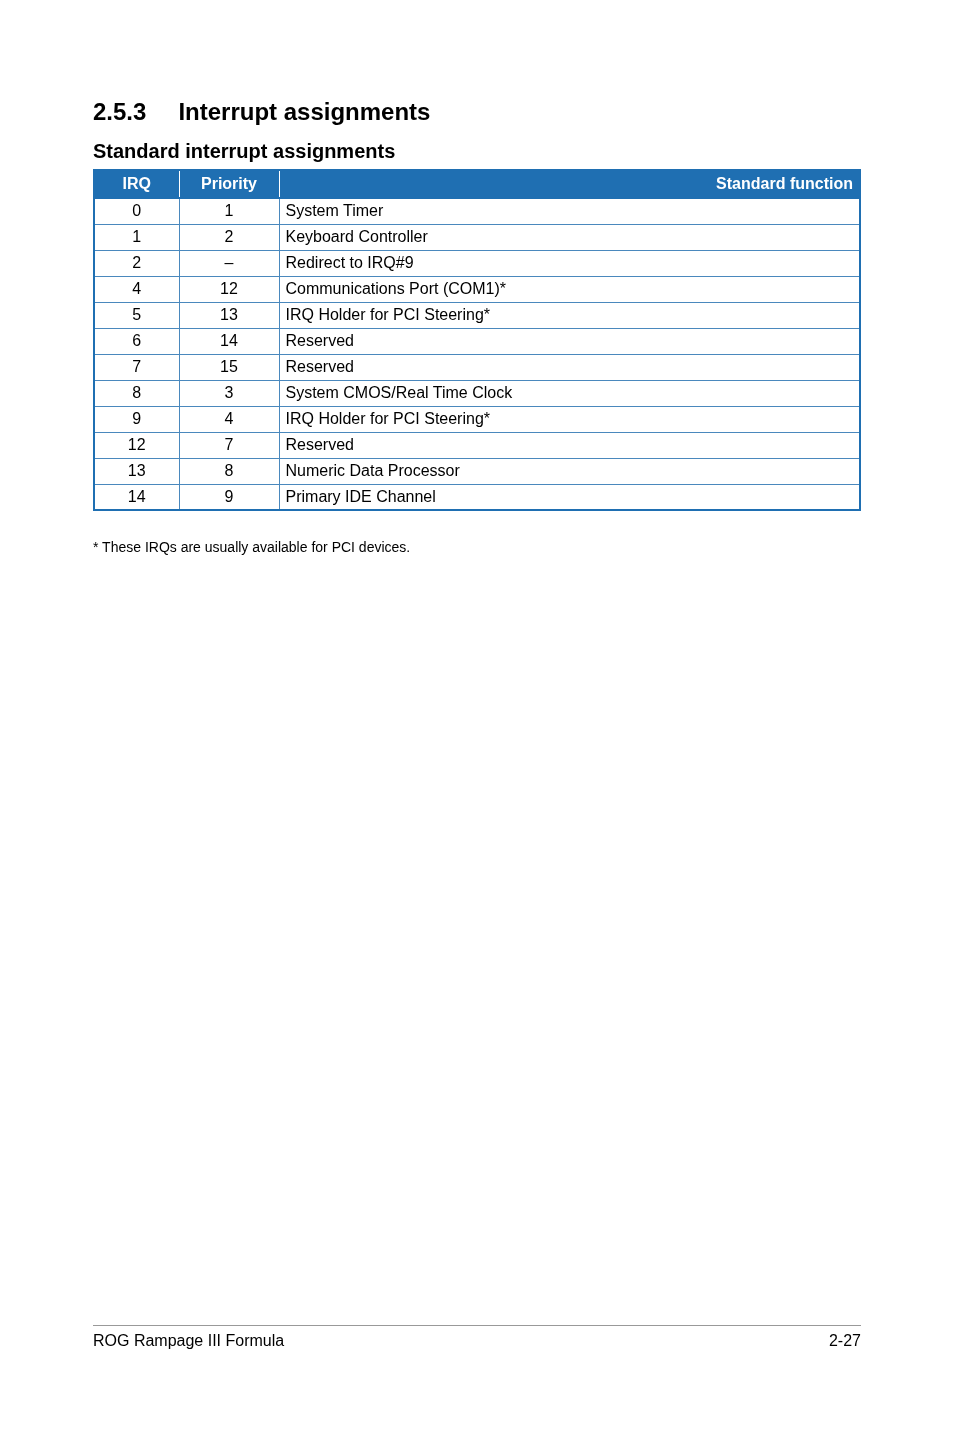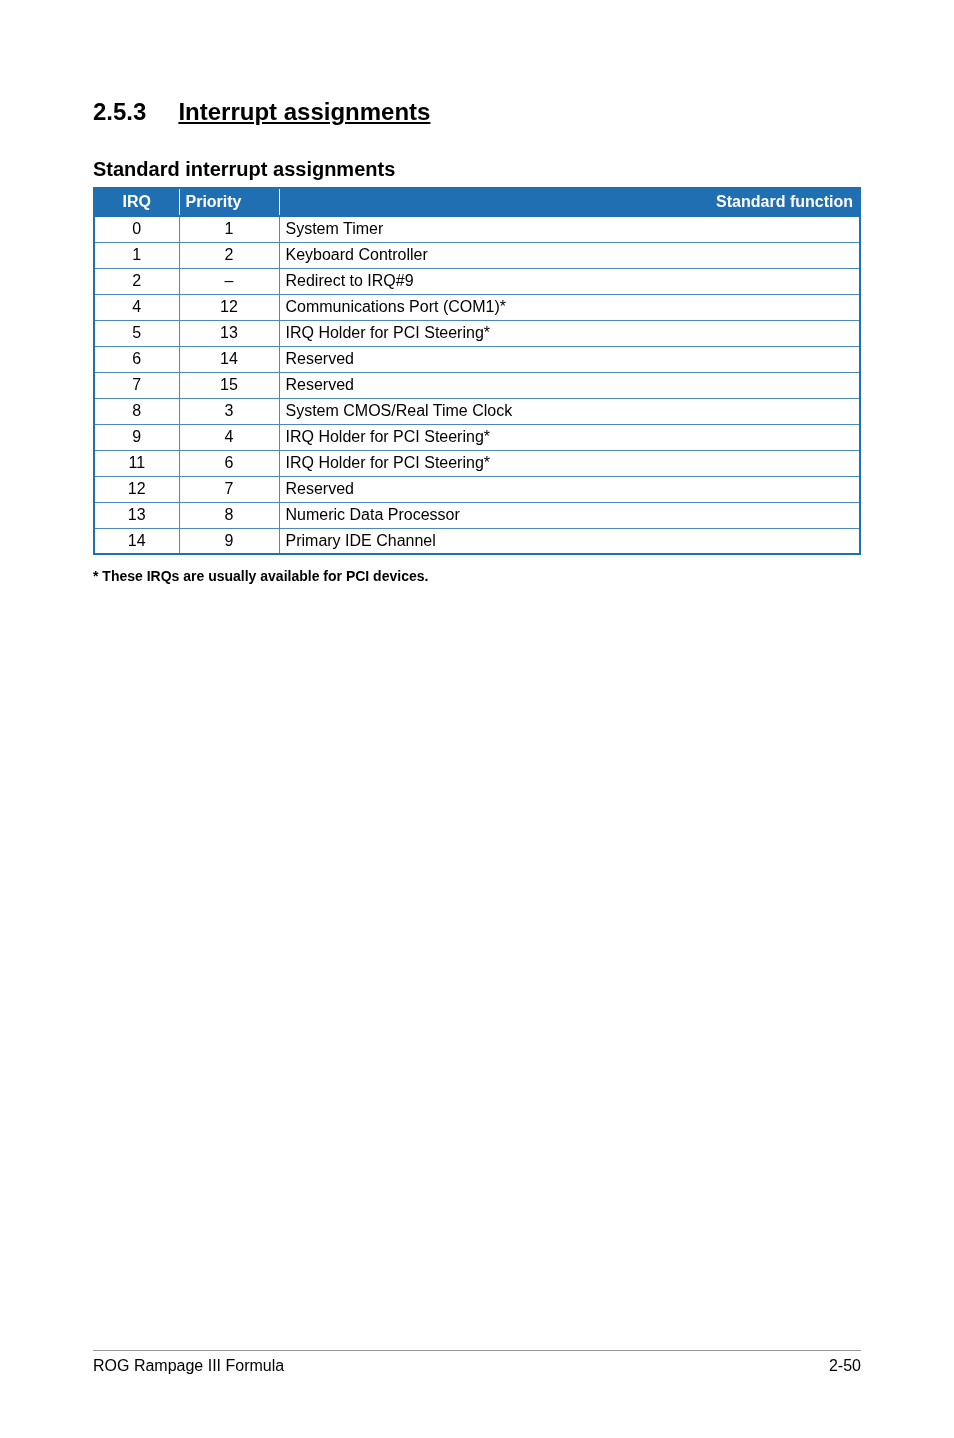--- a/index.html
+++ b/index.html
@@ -7,22 +7,21 @@
     body {
       font-family: Arial, Helvetica, sans-serif;
       background: #fff;
       color: #000;
       position: relative;
       padding: 98px 93px 0 93px;
     }
     .section-heading {
       font-size: 24px;
       font-weight: bold;
-      margin-bottom: 32px;
-      text-decoration: underline;
+      margin-bottom: 14px;
     }
     .section-number { display: inline-block; margin-right: 32px; }
     .sub-heading {
       font-size: 20px;
       font-weight: bold;
       margin-bottom: 6px;
       margin-top: 8px;
     }
     table {
       width: 100%;
@@ -33,41 +32,41 @@
     thead th {
       background: #1f6fb2;
       color: #fff;
       font-weight: bold;
       text-align: right;
       padding: 4px 6px;
       border-right: 1px solid #fff;
     }
     thead th:last-child { border-right: none; }
     thead th.col-irq { text-align: center; width: 85px; }
-    thead th.col-priority { text-align: left; width: 100px; }
+    thead th.col-priority { text-align: center; width: 100px; }
     tbody td {
       border: 1px solid #4a88bd;
       padding: 3px 6px;
       text-align: left;
       vertical-align: middle;
       height: 26px;
     }
     tbody td.col-irq, tbody td.col-priority { text-align: center; }
     table { border: 2px solid #1f6fb2; border-top: none; }
     thead tr { border: 2px solid #1f6fb2; }
     .footnote {
       font-size: 14px;
-      font-weight: bold;
-      margin-top: 13px;
+      font-weight: normal;
+      margin-top: 28px;
     }
     .footer {
       position: absolute;
       left: 93px;
       right: 93px;
-      bottom: 63px;
+      bottom: 88px;
       border-top: 1px solid #999;
       padding-top: 6px;
       display: flex;
       justify-content: space-between;
       font-size: 16px;
       color: #000;
     }
   </style>
 </head>
 <body>
@@ -126,25 +125,20 @@
         <td class="col-irq">8</td>
         <td class="col-priority">3</td>
         <td>System CMOS/Real Time Clock</td>
       </tr>
       <tr>
         <td class="col-irq">9</td>
         <td class="col-priority">4</td>
         <td>IRQ Holder for PCI Steering*</td>
       </tr>
       <tr>
-        <td class="col-irq">11</td>
-        <td class="col-priority">6</td>
-        <td>IRQ Holder for PCI Steering*</td>
-      </tr>
-      <tr>
         <td class="col-irq">12</td>
         <td class="col-priority">7</td>
         <td>Reserved</td>
       </tr>
       <tr>
         <td class="col-irq">13</td>
         <td class="col-priority">8</td>
         <td>Numeric Data Processor</td>
       </tr>
       <tr>
@@ -152,14 +146,14 @@
         <td class="col-priority">9</td>
         <td>Primary IDE Channel</td>
       </tr>
     </tbody>
 </table>
 
 <p class="footnote">* These IRQs are usually available for PCI devices.</p>
 
 <div class="footer">
   <span>ROG Rampage III Formula</span>
-  <span>2-50</span>
+  <span>2-27</span>
 </div>
 
 </body></html>

